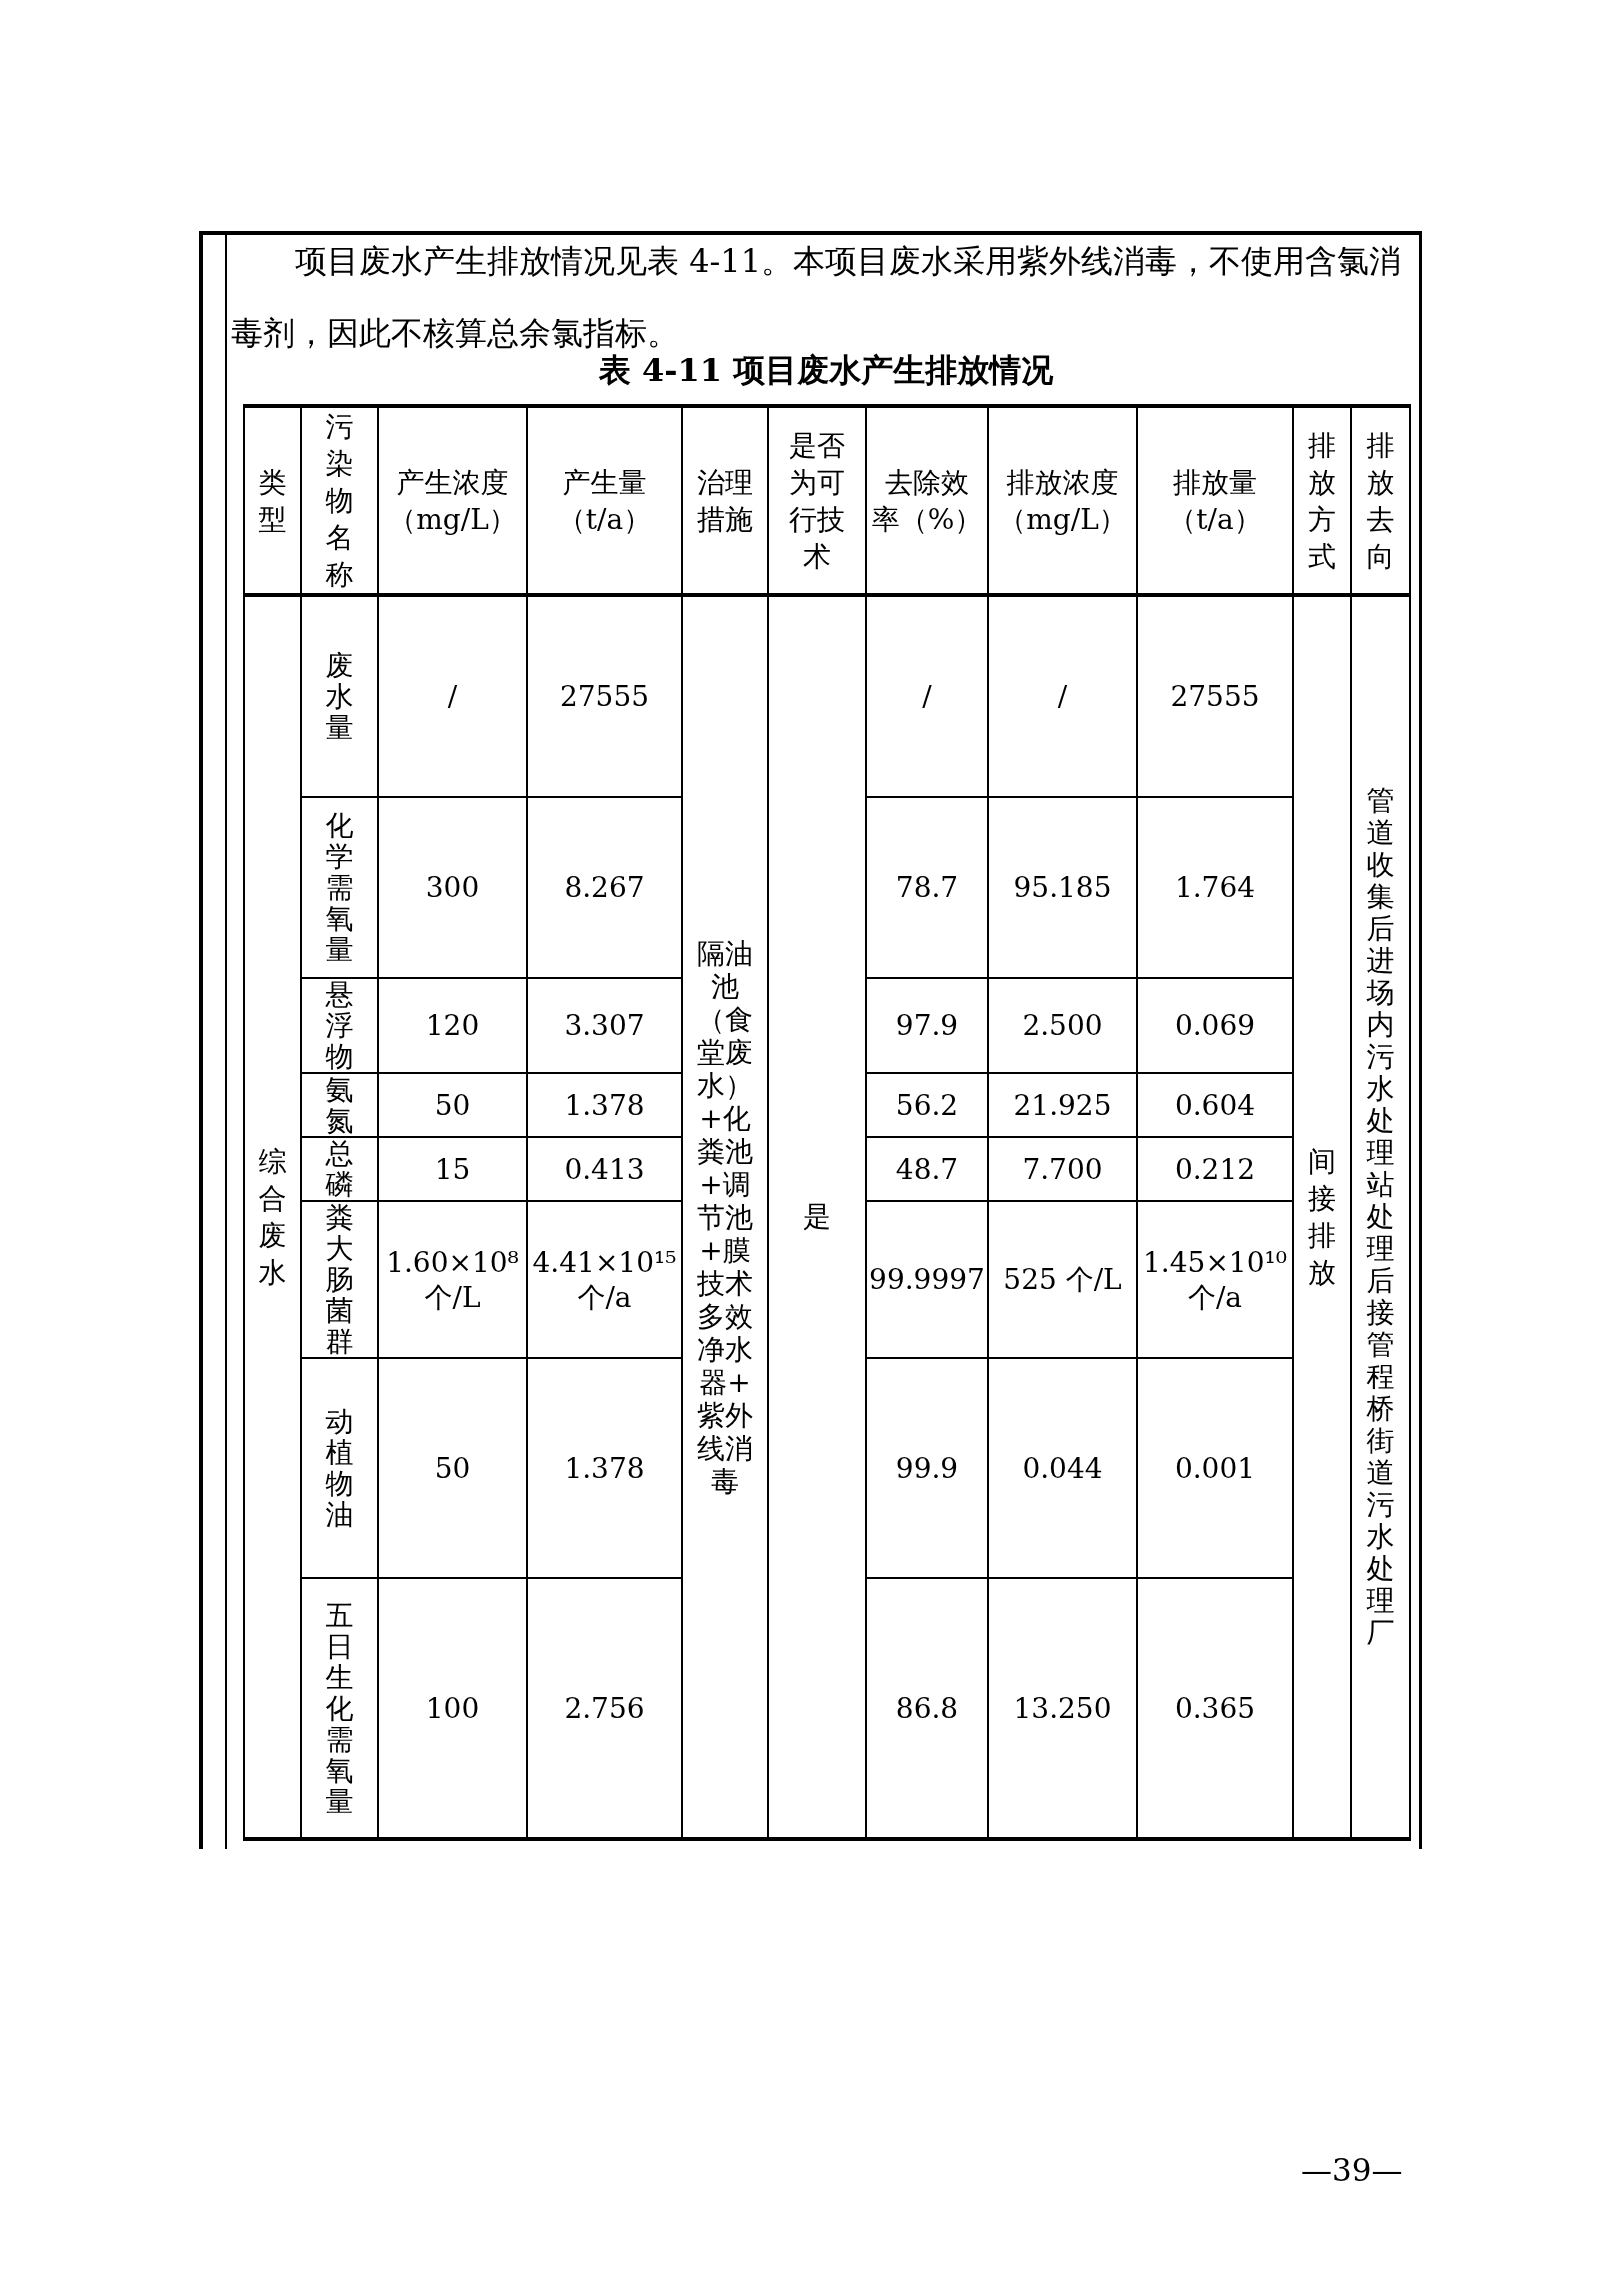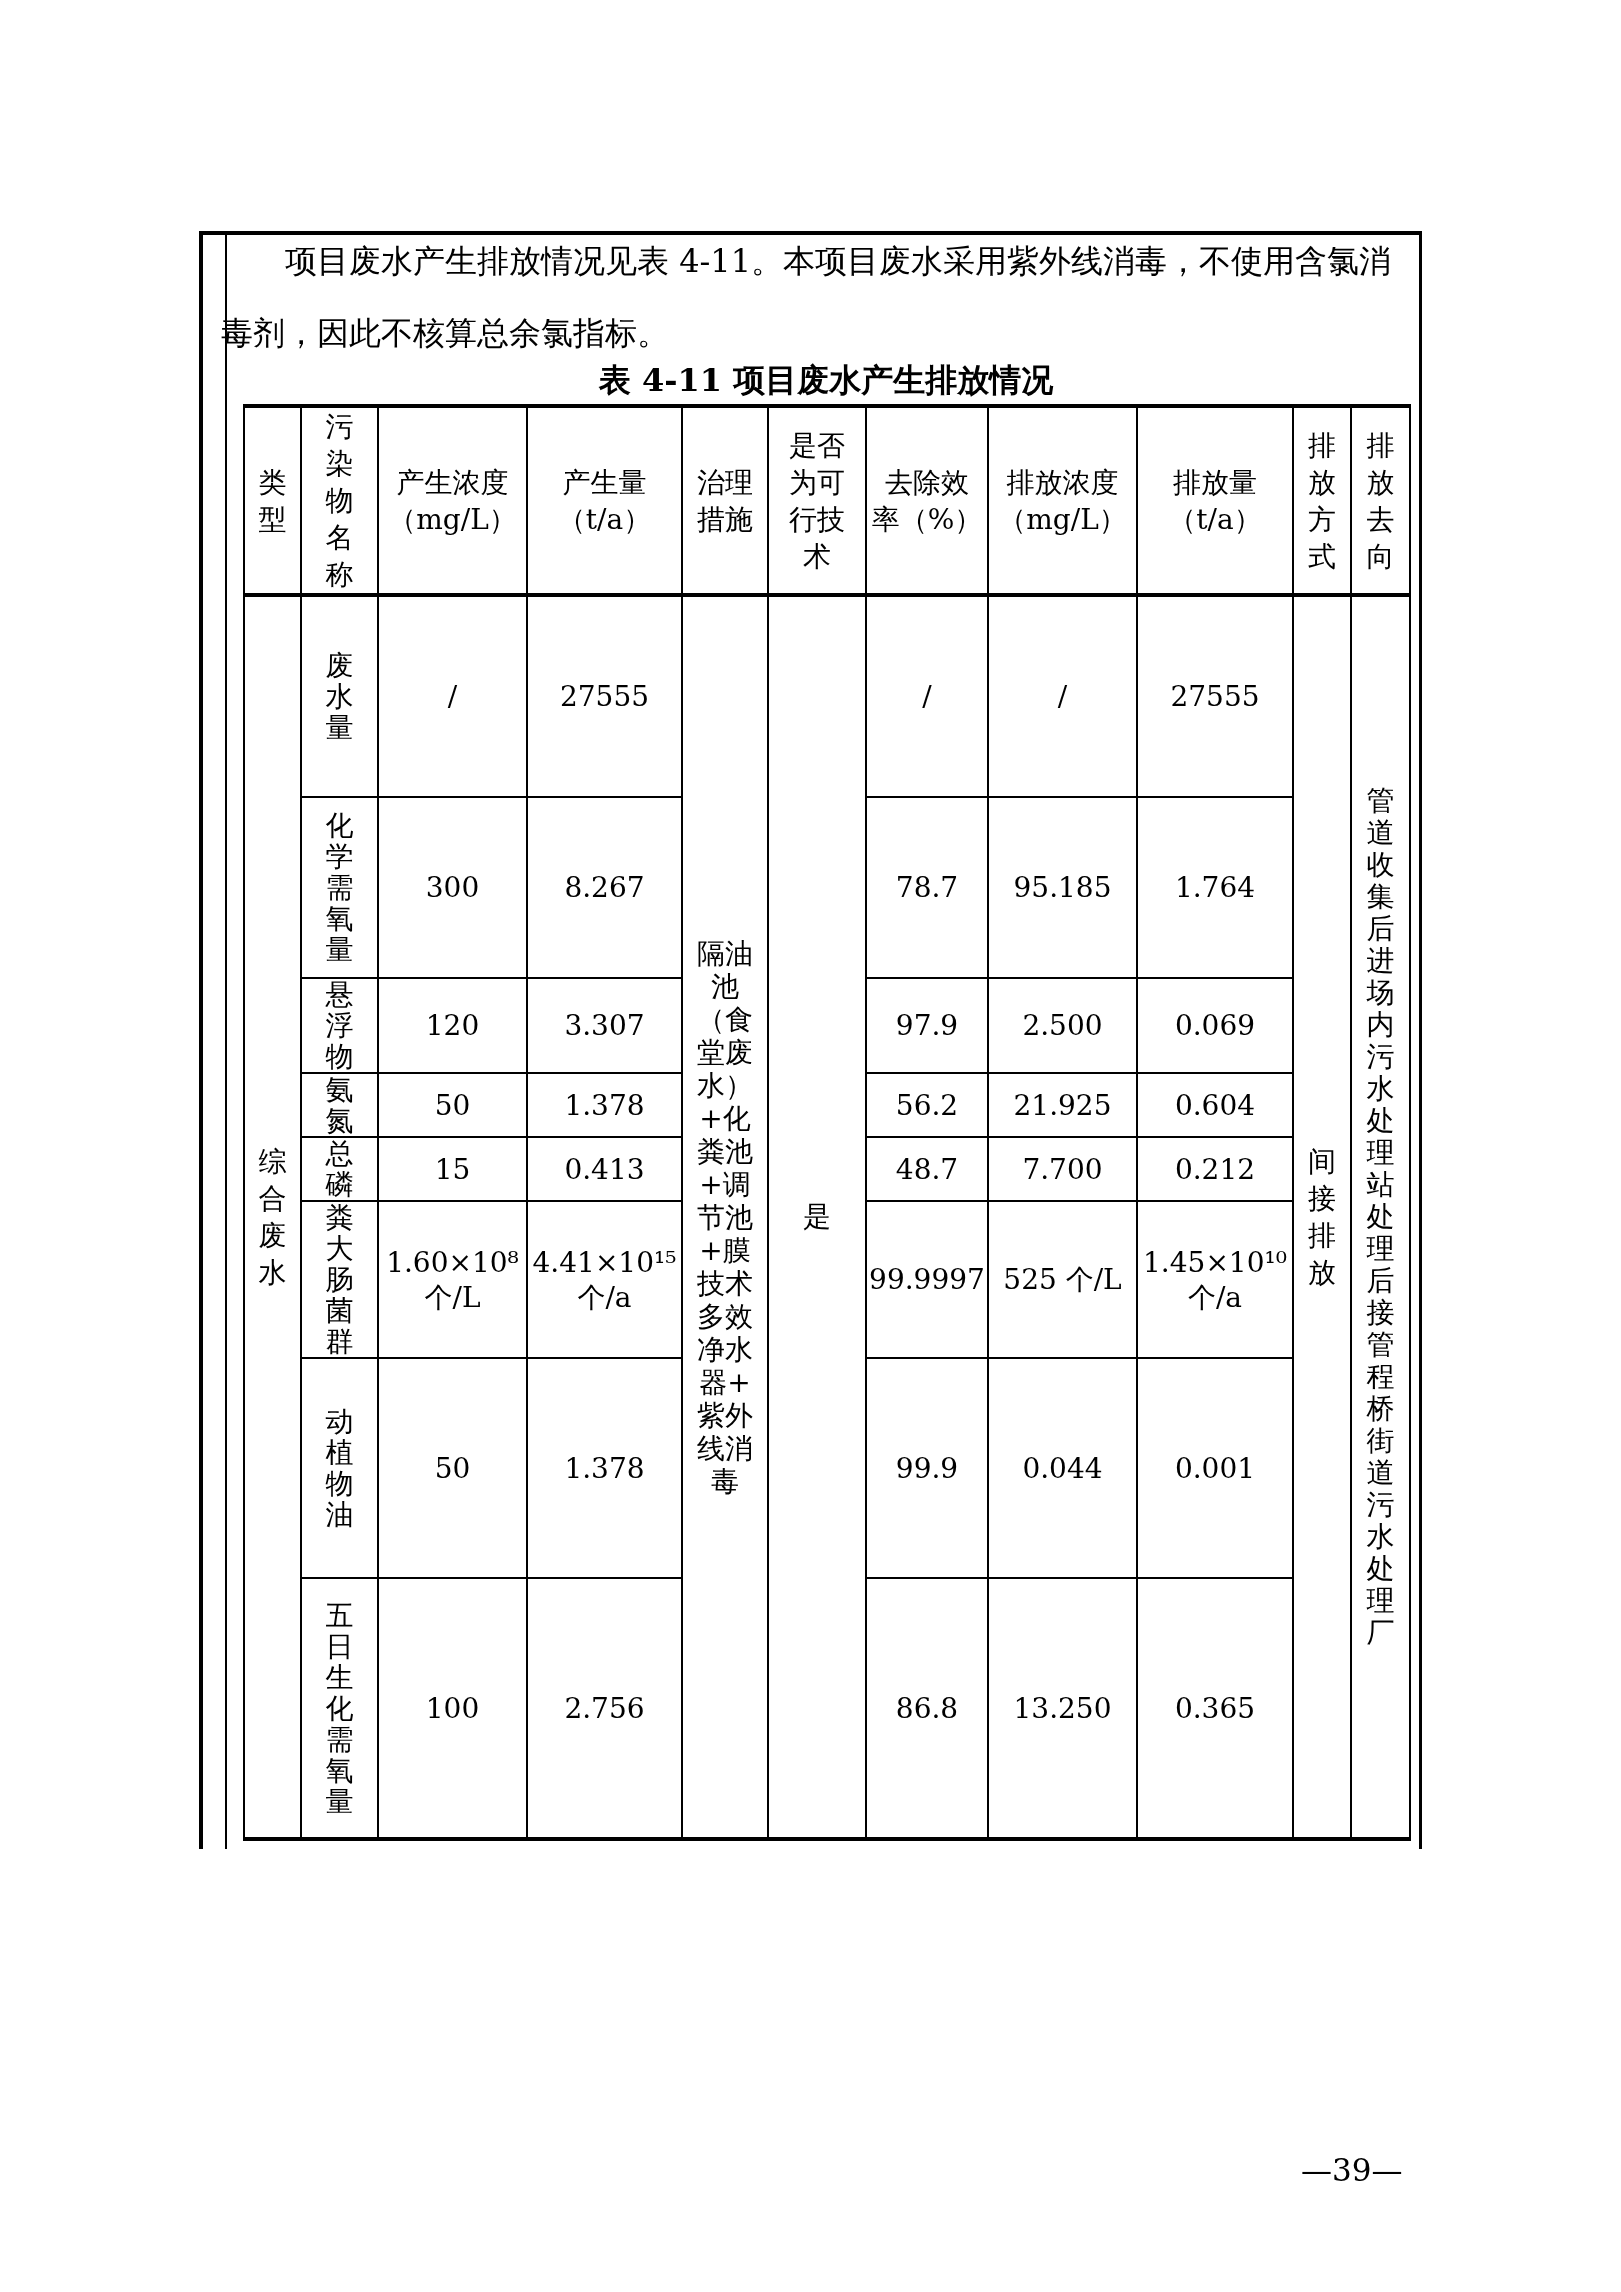--- a/index.html
+++ b/index.html
@@ -8,26 +8,26 @@
     width:1621px; height:2293px;
     background:#ffffff;
     color:#000;
     font-family:"DejaVu Serif","Liberation Serif",serif;
     overflow:hidden;
   }
   .line { position:absolute; background:#000; }
 
   
   #para {
-    position:absolute; left:221px; top:225px; width:1184px;
+    position:absolute; left:231px; top:225px; width:1184px;
     font-size:32px; line-height:72px;
     white-space:pre-line; text-indent:2em; text-align:left;
   }
   #tbl-title {
-    position:absolute; left:243px; top:359px; width:1166px;
+    position:absolute; left:243px; top:349px; width:1166px;
     font-size:32px; line-height:43px; font-weight:bold; text-align:center;
   }
 
   
   #wtable {
     position:absolute; left:243px; top:404px;
     border-collapse:collapse; table-layout:fixed; width:1165px;
     font-size:28px;
   }
   #wtable th, #wtable td {

